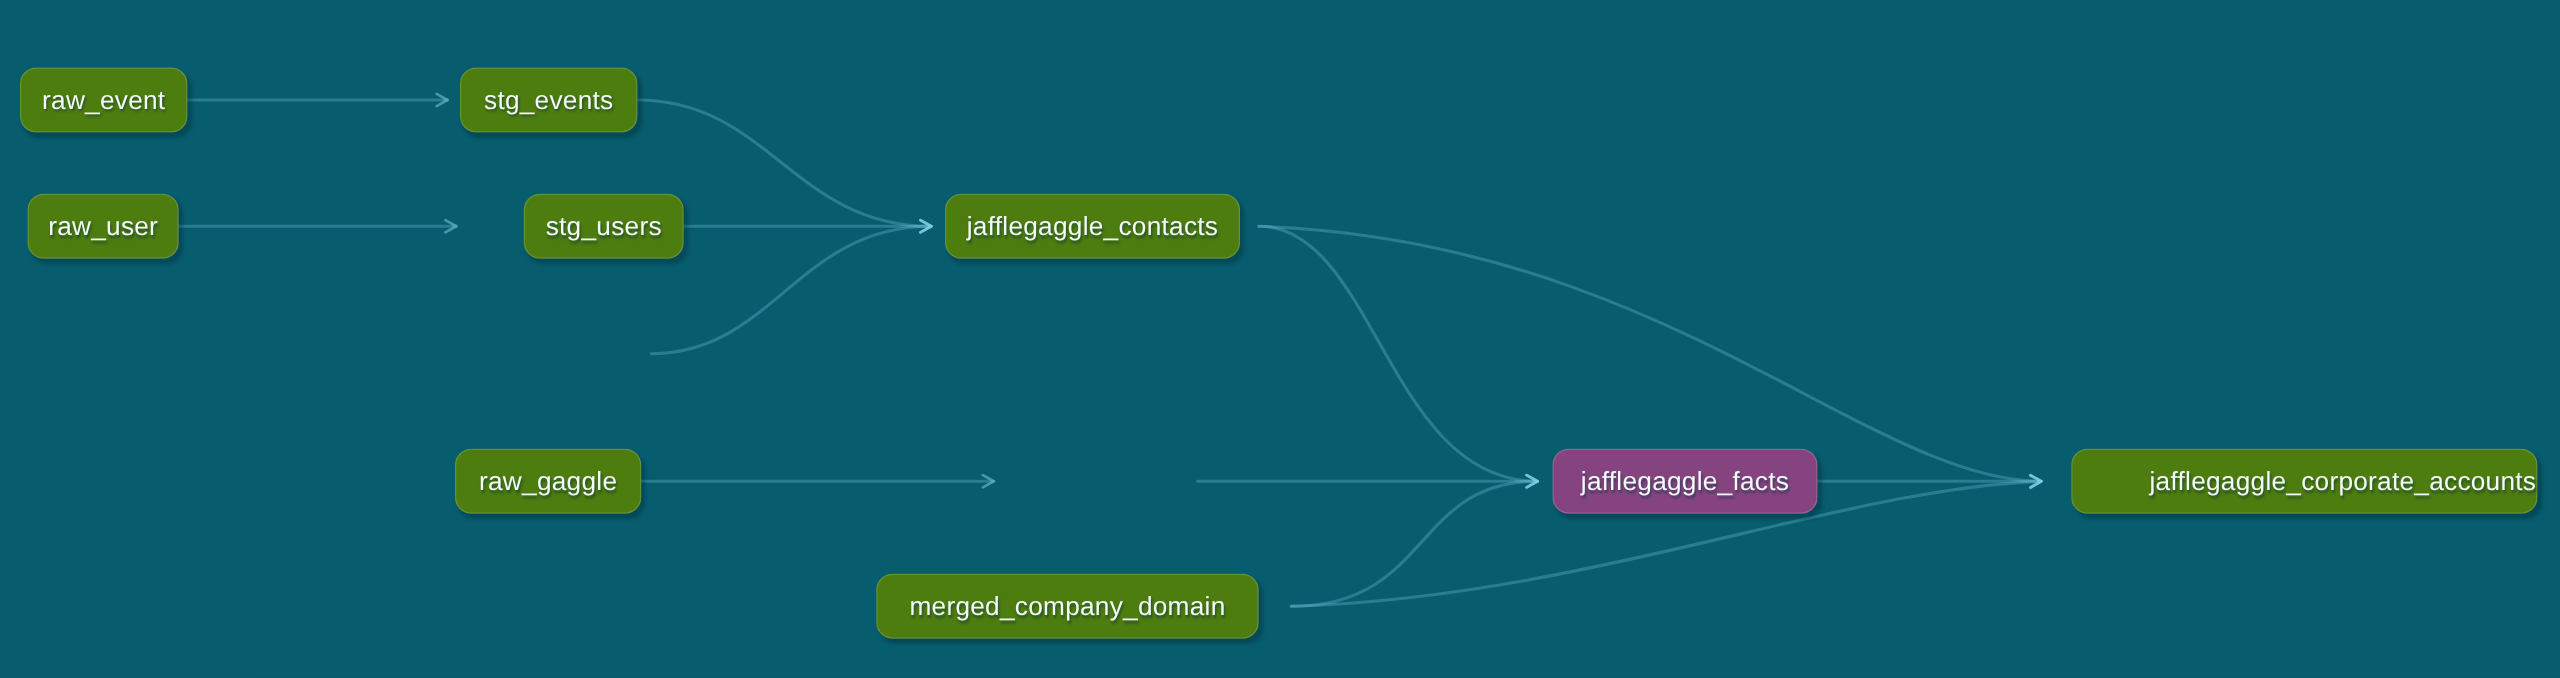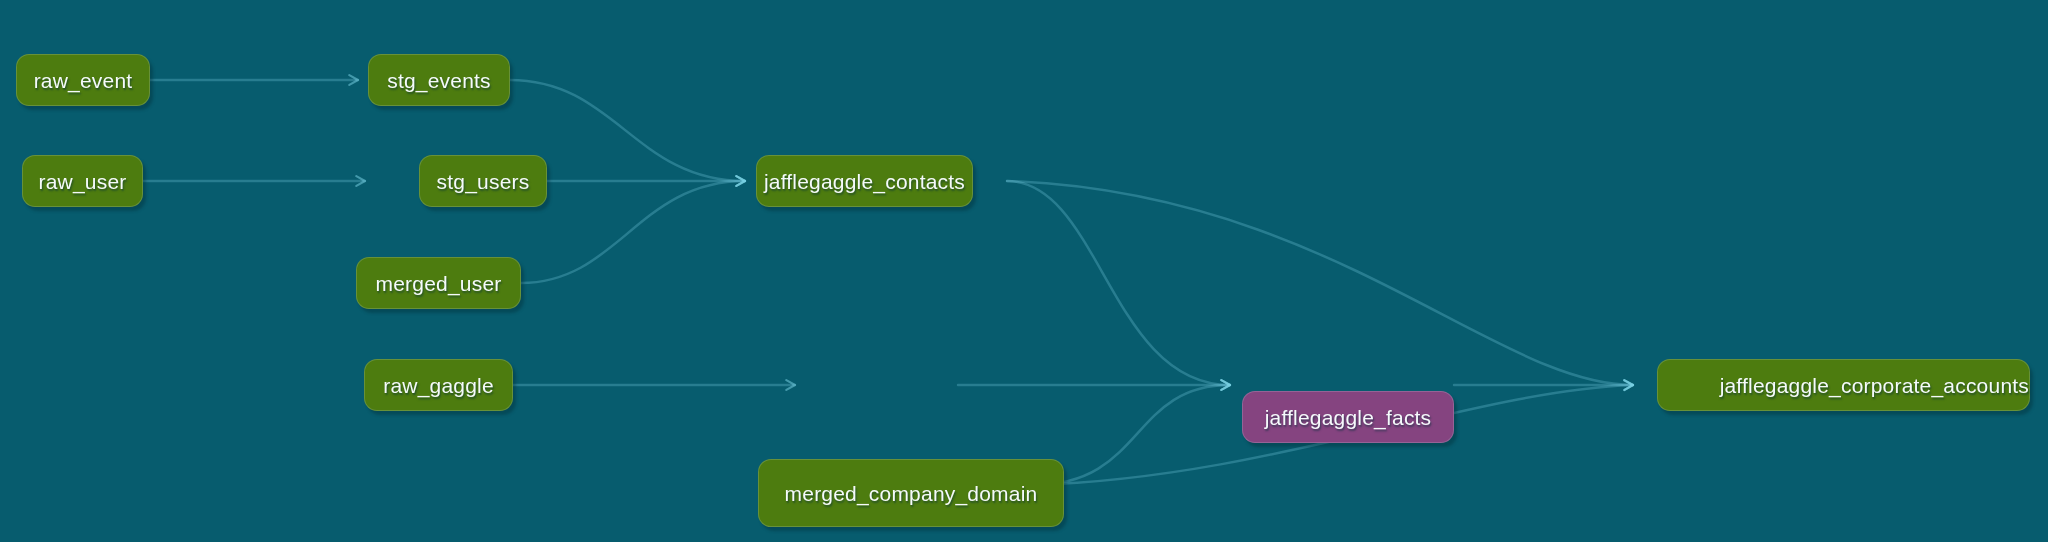--- a/index.html
+++ b/index.html
@@ -90,32 +90,29 @@
       </div>
       <div class="node node--default" style="left: 368px; top: 54px; width: 142px; height: 52px;">
         <span class="node__label">stg_events</span>
       </div>
       <div class="node node--default" style="left: 22px; top: 155px; width: 121px; height: 52px; text-align: right;">
         <span class="node__label">raw_user</span>
       </div>
       <div class="node node--default" style="left: 375px; top: 155px; width: 128px; height: 52px; margin-left: 44px;">
         <span class="node__label">stg_users</span>
       </div>
-      <div class="node node--default" style="left: 756px; top: 155px; width: 217px; height: 52px;">
+      <div class="node node--default" style="left: 756px; top: 155px; width: 236px; height: 52px;">
         <span class="node__label">jafflegaggle_contacts</span>
-      </div>
-      <div class="node node--default" style="left: 356px; top: 257px; width: 165px; height: 52px;">
-        <span class="node__label">merged_user</span>
       </div>
       <div class="node node--default" style="left: 364px; top: 359px; width: 149px; height: 52px;">
         <span class="node__label">raw_gaggle</span>
       </div>
-      <div class="node node--selected" style="left: 1242px; top: 359px; width: 212px; height: 52px; margin-top: 32px;">
+      <div class="node node--selected" style="left: 1242px; top: 359px; width: 212px; height: 52px;">
         <span class="node__label">jafflegaggle_facts</span>
       </div>
       <div class="node node--default" style="left: 1657px; top: 359px; width: 373px; height: 52px; justify-content: flex-end;">
         <span class="node__label">jafflegaggle_corporate_accounts</span>
       </div>
-      <div class="node node--default" style="left: 758px; top: 459px; width: 306px; height: 68px;">
+      <div class="node node--default" style="left: 701px; top: 459px; width: 306px; height: 52px;">
         <span class="node__label">merged_company_domain</span>
       </div>
     </div>
 </div>
 
 </body></html>

